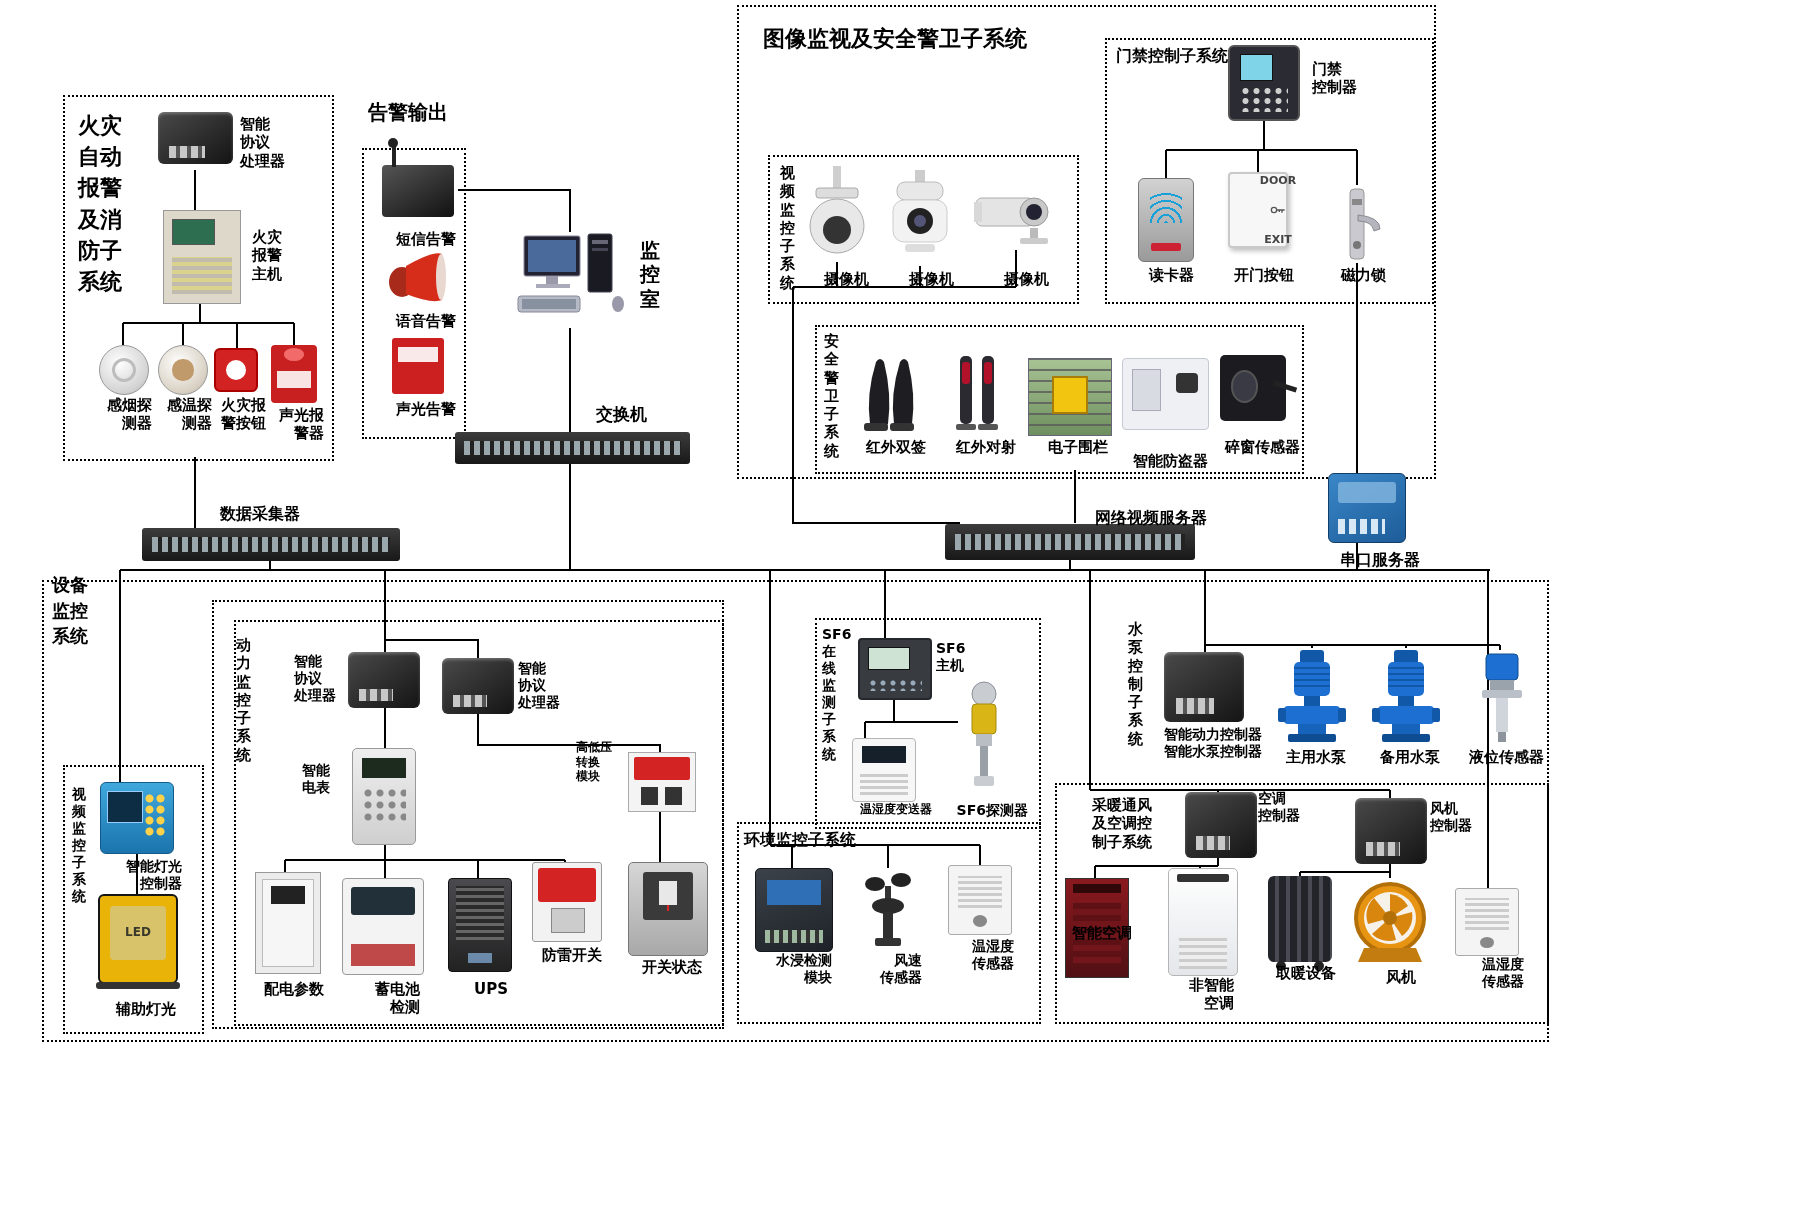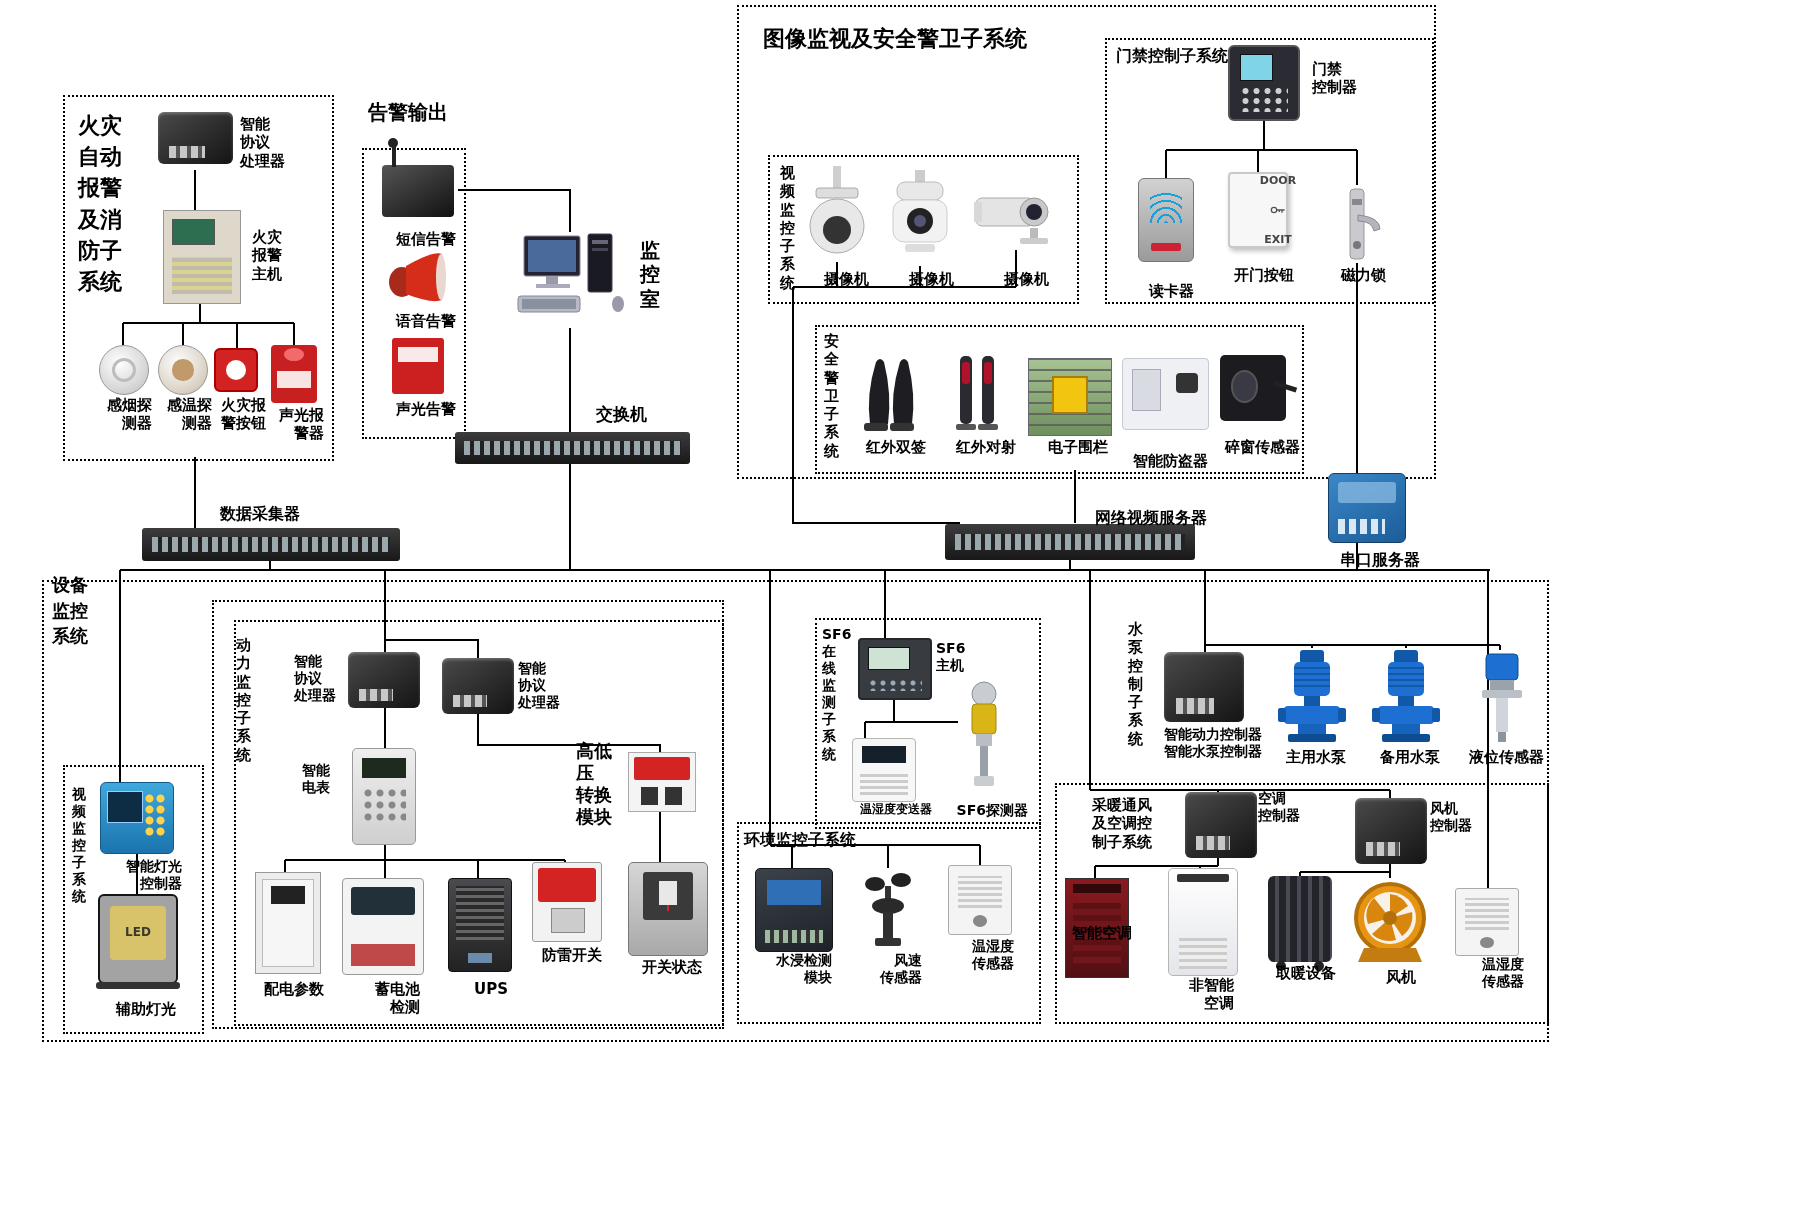--- a/index.html
+++ b/index.html
@@ -135,21 +135,21 @@
              background:#3a3a3a; border-radius:3px; }
   .d-brk::after { content:""; position:absolute; left:39%; top:20%; width:22%; height:26%;
              background:#e8e8e8; box-shadow:0 14px 0 -8px #d22; }
 
   .d-bluec { background:linear-gradient(#3fa8dc,#1b74ad); border:1px solid #135a88; border-radius:6px; box-sizing:border-box; }
   .d-bluec::before { content:""; position:absolute; left:9%; top:12%; width:46%; height:42%;
              background:#0c2d44; border:1px solid #9cf; }
   .d-bluec::after { content:""; position:absolute; right:8%; top:14%; width:32%; height:62%;
              background:radial-gradient(circle,#ffd24a 3.5px,transparent 4.5px) 0 0/11px 11px; }
 
-  .d-led { background:#a3a3a3; border-radius:6px; border:2px solid #151517; box-sizing:border-box; }
+  .d-led { background:#eab308; border-radius:6px; border:2px solid #151517; box-sizing:border-box; }
   .d-led::before { content:""; position:absolute; inset:12% 13% 26% 13%; background:#d9c36a; border-radius:4px; }
   .d-led::after { content:""; position:absolute; left:-5%; right:-5%; bottom:-8%; height:8%;
              background:#333; border-radius:3px; }
   .led-text { position:absolute; left:0; right:0; top:34%; text-align:center; font-size:12px;
              font-weight:bold; color:#3a3a2a; z-index:1; }
 
   .d-sf6host { background:#383c41; border:2px solid #24272b; border-radius:4px; box-sizing:border-box; }
   .d-sf6host::before { content:""; position:absolute; left:12%; top:12%; width:56%; height:36%;
              background:#cfe3d4; border:1px solid #111; }
   .d-sf6host::after { content:""; position:absolute; left:12%; bottom:12%; width:76%; height:20%;
@@ -480,21 +480,21 @@
 子
 系
 统</div>
   <div class="lbl ctr" style="left:805px;top:270px;width:64px">摄像机</div>
   <div class="lbl ctr" style="left:890px;top:270px;width:64px">摄像机</div>
   <div class="lbl ctr" style="left:985px;top:270px;width:64px">摄像机</div>
 
   <div class="lbl" style="left:1116px;top:46px;font-size:16px">门禁控制子系统</div>
   <div class="lbl" style="left:1312px;top:60px;width:56px">门禁
 控制器</div>
-  <div class="lbl ctr" style="left:1140px;top:282px;width:54px">读卡器</div>
+  <div class="lbl ctr" style="left:1140px;top:266px;width:54px">读卡器</div>
   <div class="lbl ctr" style="left:1222px;top:266px;width:72px">开门按钮</div>
   <div class="lbl ctr" style="left:1330px;top:266px;width:56px">磁力锁</div>
 
   <div class="lbl" style="left:824px;top:332px">安
 全
 警
 卫
 子
 系
 统</div>
@@ -516,21 +516,21 @@
 系
 统</div>
   <div class="lbl" style="left:294px;top:653px;width:50px;font-size:14px">智能
 协议
 处理器</div>
   <div class="lbl" style="left:518px;top:660px;width:50px;font-size:14px">智能
 协议
 处理器</div>
   <div class="lbl" style="left:302px;top:762px;width:50px;font-size:14px">智能
 电表</div>
-  <div class="lbl" style="left:576px;top:740px;width:52px;font-size:18px">高低压
+  <div class="lbl" style="left:576px;top:740px;width:52px;font-size:12px">高低压
 转换
 模块</div>
   <div class="lbl ctr" style="left:250px;top:980px;width:74px">配电参数</div>
   <div class="lbl ctr" style="left:346px;top:980px;width:74px">蓄电池
 检测</div>
   <div class="lbl ctr" style="left:452px;top:980px;width:56px">UPS</div>
   <div class="lbl ctr" style="left:532px;top:946px;width:70px">防雷开关</div>
   <div class="lbl ctr" style="left:632px;top:958px;width:70px">开关状态</div>
 
   <div class="lbl" style="left:72px;top:786px;font-size:14px">视

